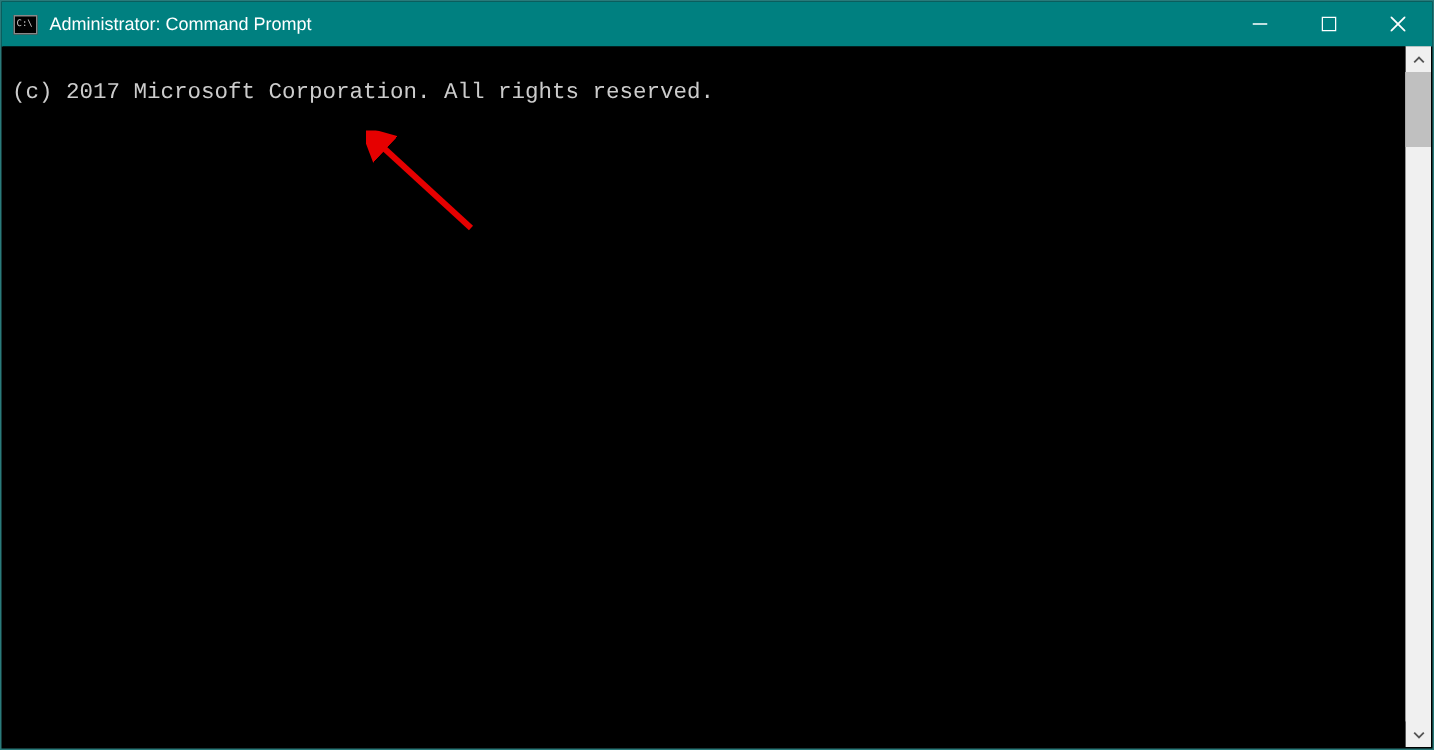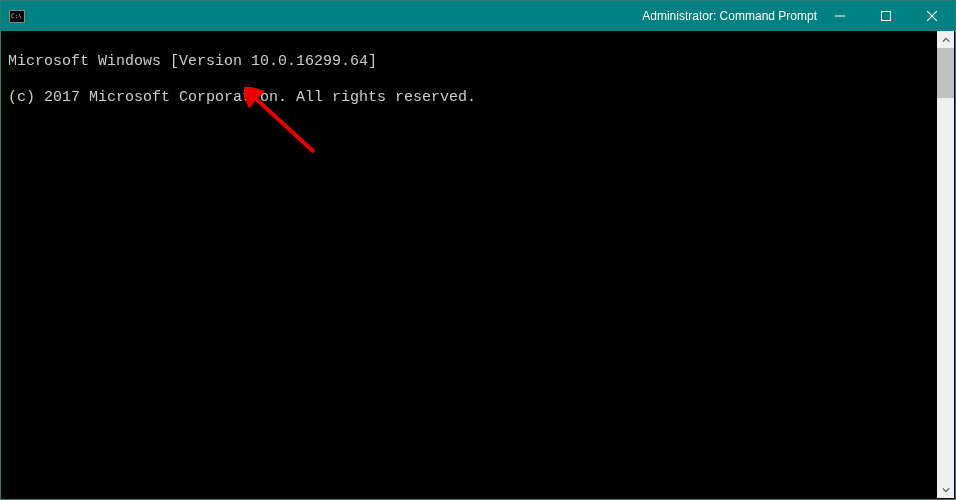--- a/index.html
+++ b/index.html
@@ -40,21 +40,20 @@
       color: #ccc;
       font-size: 6px;
       position: absolute;
       top: 1px;
       left: 1px;
       font-family: Consolas, monospace;
     }
     .titlebar-title {
       flex: 1;
       padding-left: 2px;
-      text-align: right;
     }
     .titlebar-controls {
       display: flex;
       height: 100%;
     }
     .titlebar-btn {
       width: 46px;
       height: 30px;
       display: flex;
       align-items: center;
@@ -149,21 +148,20 @@
       <div class="titlebar-btn close">
         <svg viewBox="0 0 10 10">
             <path d="M0 0 L10 10 M10 0 L0 10" stroke="#fff" stroke-width="1.2"></path>
           </svg>
       </div>
     </div>
   </div>
 
   <div class="terminal-wrap">
     <div class="terminal">
-<span class="terminal-line">Microsoft Windows [Version 10.0.16299.64]</span>
 <span class="terminal-line">(c) 2017 Microsoft Corporation. All rights reserved.</span>
 <span class="terminal-line"></span>
 
       <svg class="arrow-annotation" width="80" height="70">
         <defs>
           <marker id="arrowhead" markerWidth="6" markerHeight="6" refX="1" refY="3" orient="auto">
             <polygon points="0 0, 6 3, 0 6" fill="#e60000"></polygon>
           </marker>
         </defs>
         <line x1="70" y1="65" x2="10" y2="10" stroke="#e60000" stroke-width="4" marker-end="url(#arrowhead)"></line>

